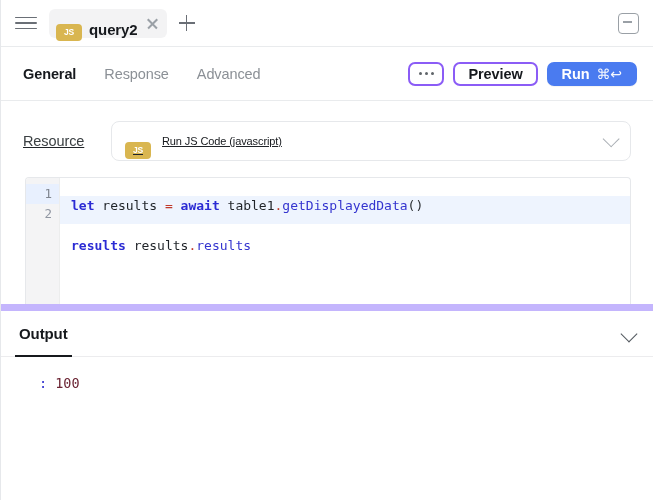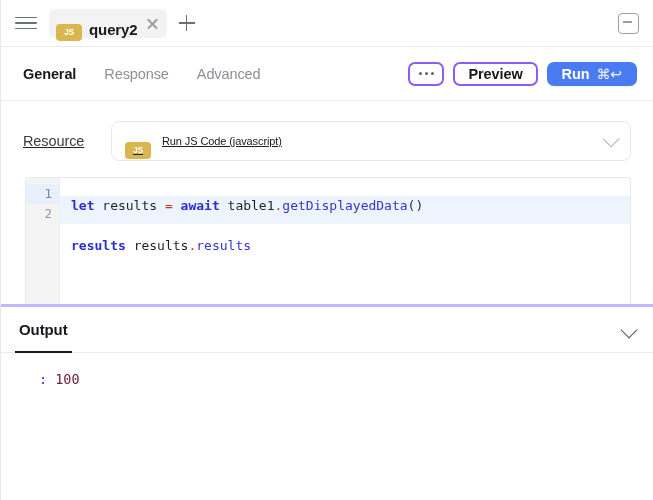--- a/index.html
+++ b/index.html
@@ -308,21 +308,21 @@
   .codeline.active { background: #eef4fe; }
   .tok-kw   { color: #2b2bd4; font-weight: bold; }
   .tok-op   { color: #c0392b; }
   .tok-prop { color: #3434cf; }
   .tok-id   { color: #1f2328; }
   .tok-punc { color: #2b2f33; }
   .tok-dot  { color: #c0392b; }
 
   
   .output-panel {
-    border-top: 3px solid #c4b5fd;
+    border-top: 7px solid #c4b5fd;
     margin-top: 0;
     background: #ffffff;
     flex: 1 1 auto;
     display: flex;
     flex-direction: column;
   }
   .output-head {
     height: 46px;
     min-height: 46px;
     box-sizing: border-box;

